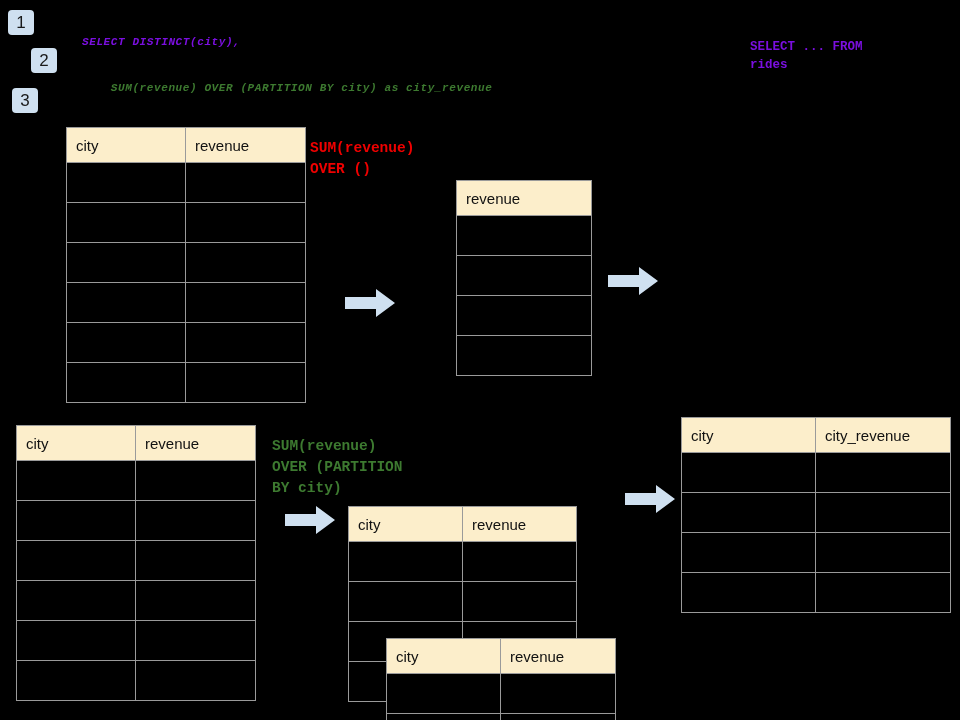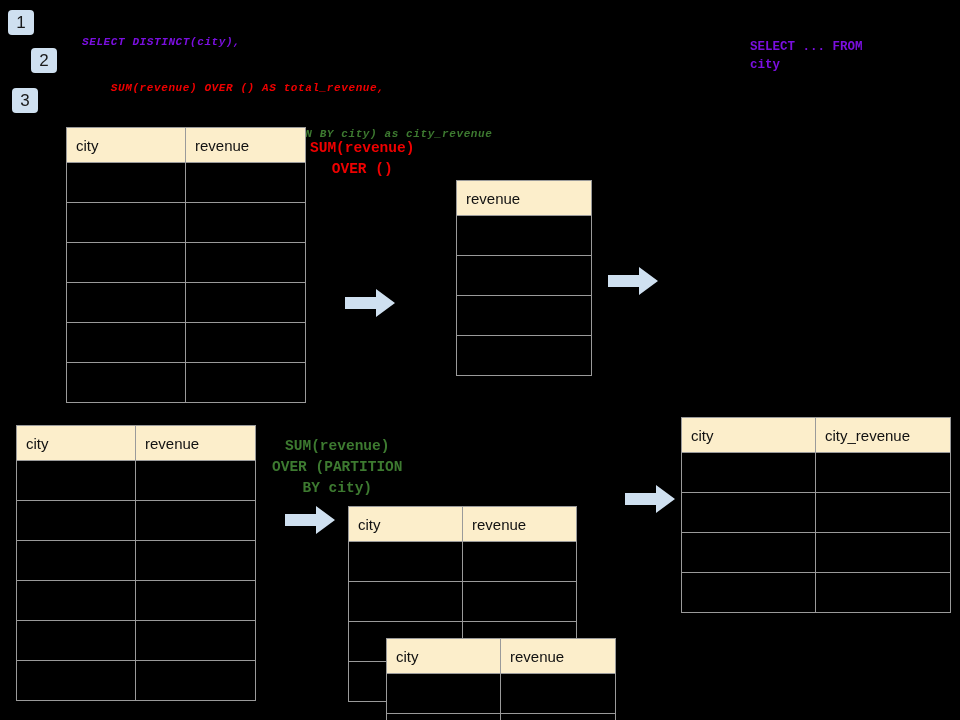--- a/index.html
+++ b/index.html
@@ -45,21 +45,20 @@
   .c-red    { color: #ef0000; }
   .c-green  { color: #3d7a30; }
 
   .note {
     position: absolute;
     font-family: "Liberation Mono", monospace;
     font-size: 14.5px;
     font-weight: bold;
     white-space: pre;
     line-height: 21px;
-    text-align: center;
   }
   .note-small {
     position: absolute;
     font-family: "Liberation Mono", monospace;
     font-size: 12.5px;
     font-weight: bold;
     white-space: pre;
     line-height: 18px;
     color: #7b0fe0;
   }
@@ -105,28 +104,27 @@
 <body>
 
 <div id="canvas">
 
   <div class="badge" style="left:8px;  top:10px;">1</div>
   <div class="badge" style="left:31px; top:48px;">2</div>
   <div class="badge" style="left:12px; top:88px;">3</div>
 
   <div class="sql" style="left:82px; top:12px;">
     <span class="sql-line c-purple">SELECT DISTINCT(city),</span>
-    <span class="sql-line c-red">    SUM(revenue) OVER () AS total_revenue,</span>
     <span class="sql-line c-green">    SUM(revenue) OVER (PARTITION BY city) as city_revenue</span>
     <span class="sql-line c-purple">  FROM rides</span>
     <span class="sql-line c-purple">  ORDER by city_revenue DESC;</span>
   </div>
 
   <div class="note-small" style="left:750px; top:38px;">SELECT ... FROM
-city</div>
+rides</div>
 
   <div class="note c-red" style="left:310px; top:138px;">SUM(revenue)
 OVER ()</div>
 
   <div class="note c-green" style="left:272px; top:436px;">SUM(revenue)
 OVER (PARTITION
 BY city)</div>
 
   <table class="tbl" style="left:66px; top:127px; width:239px;">
     <colgroup>

